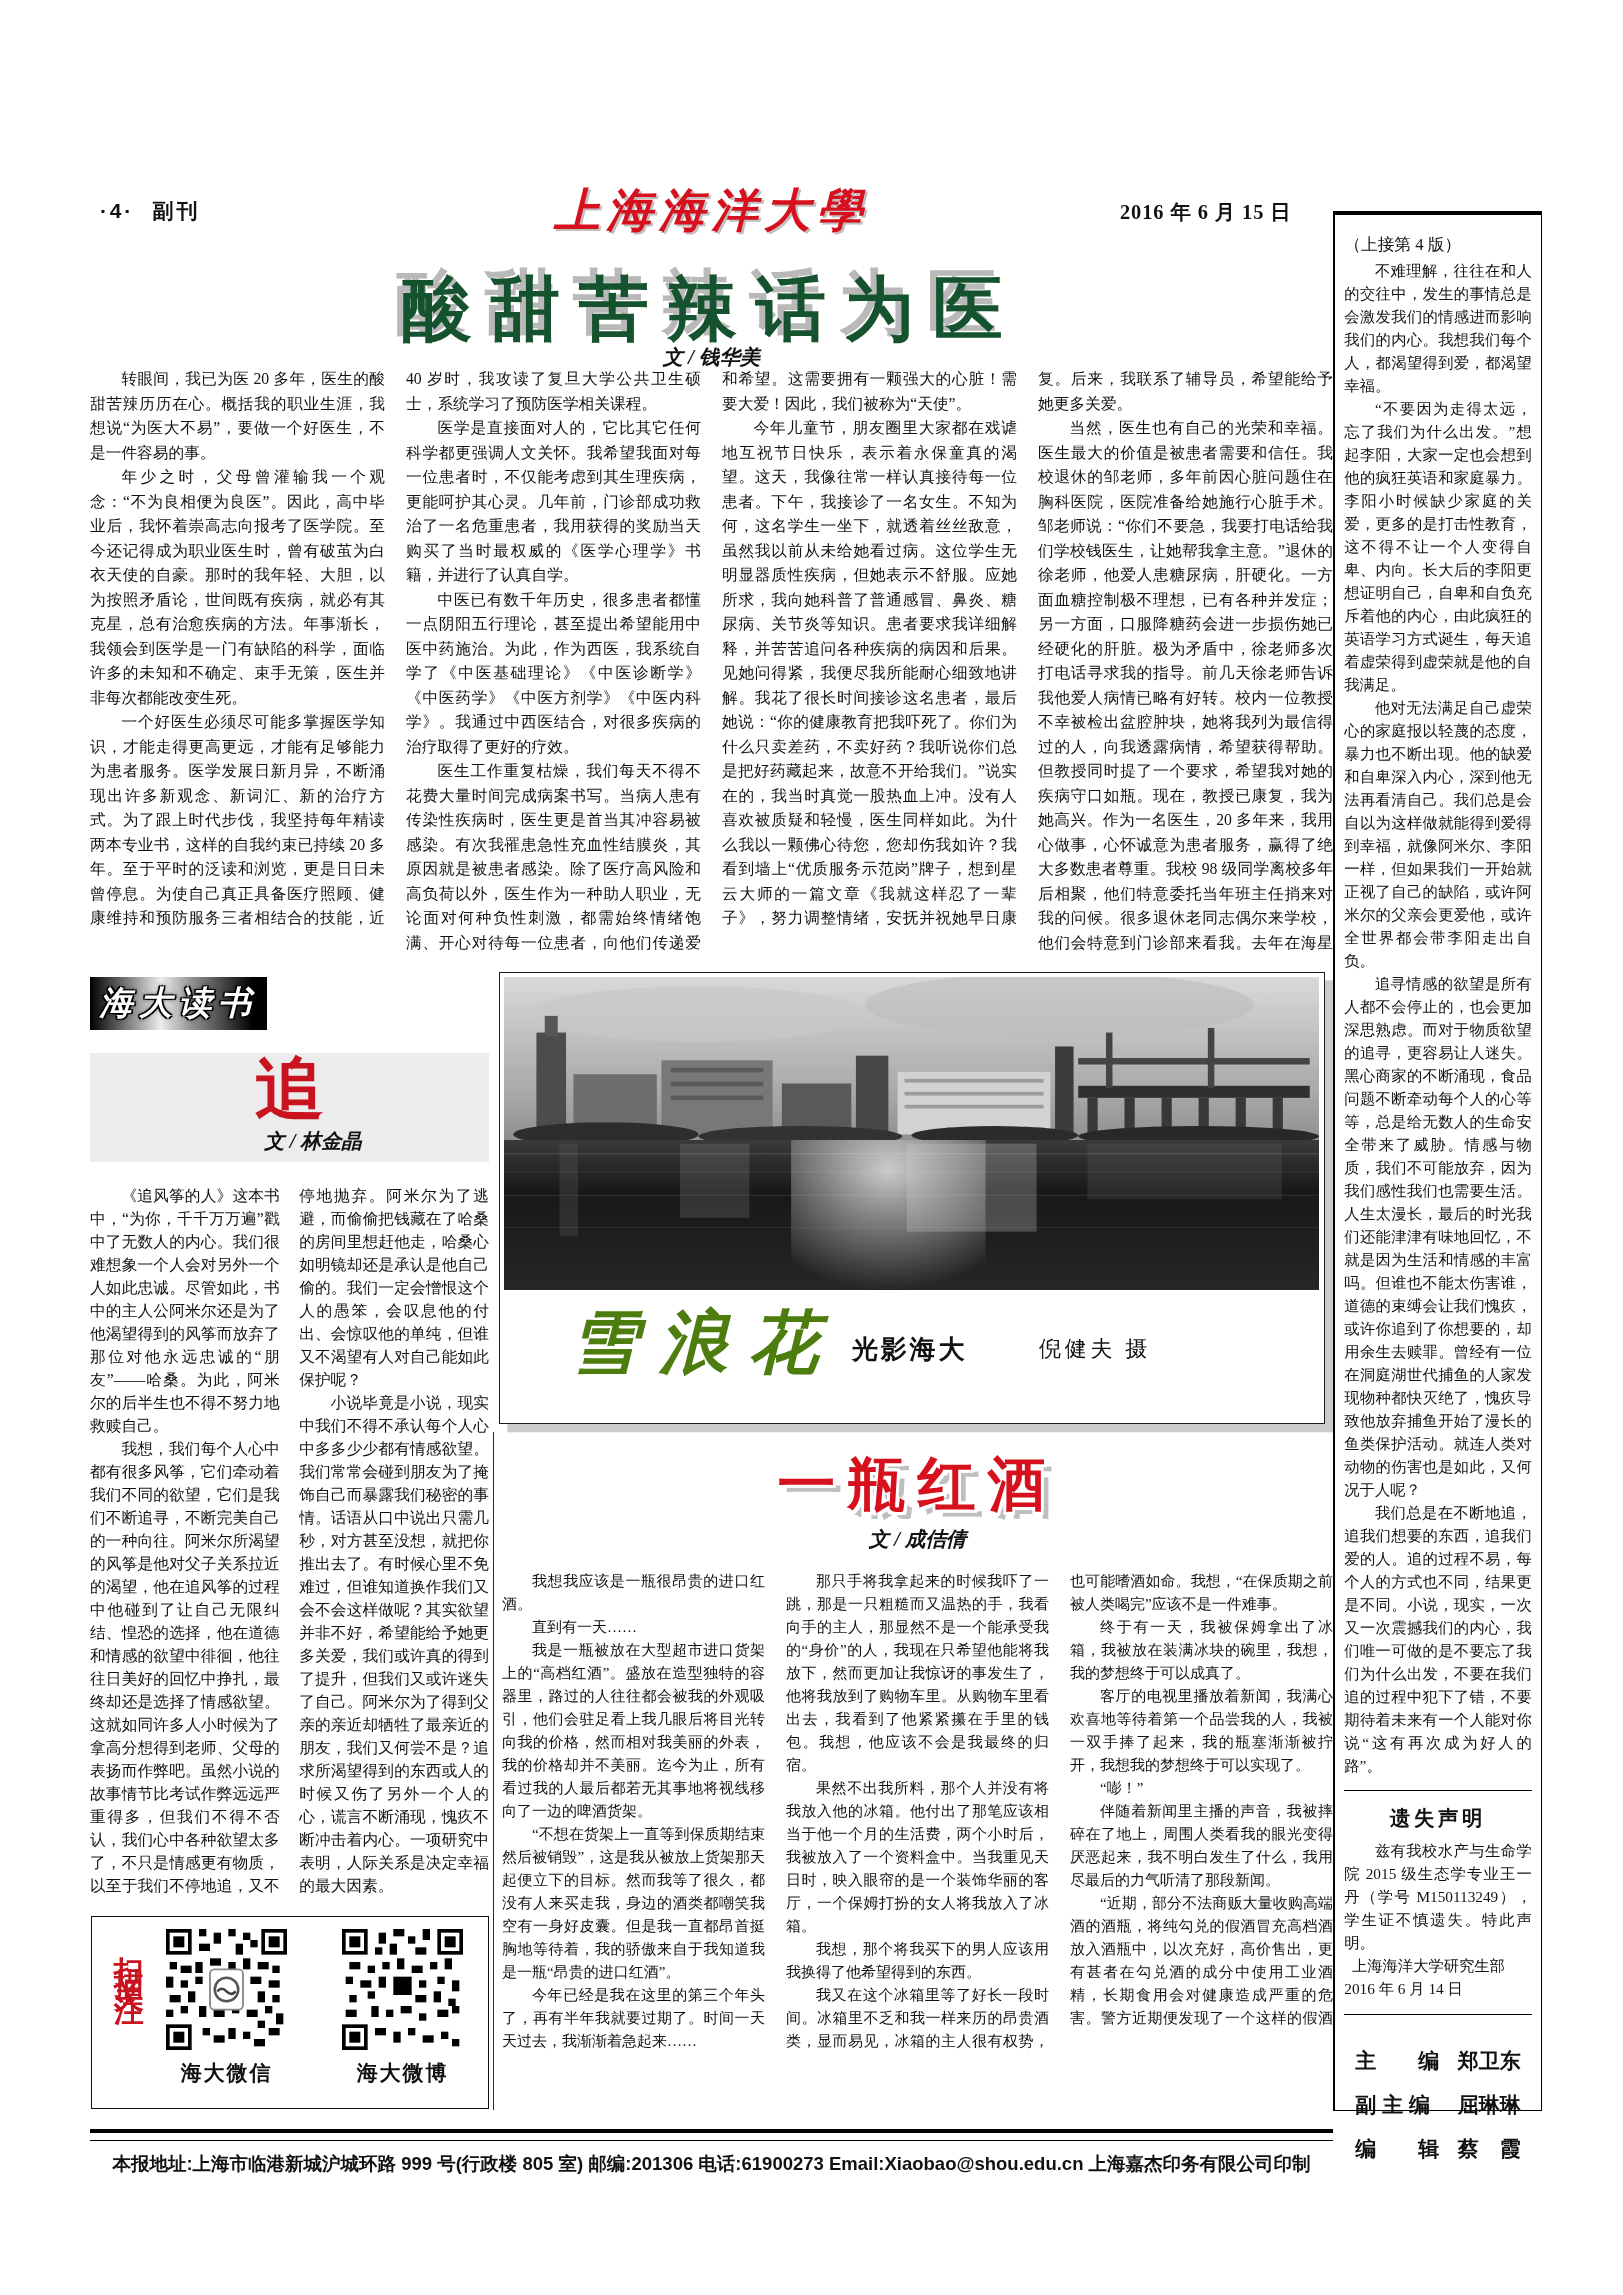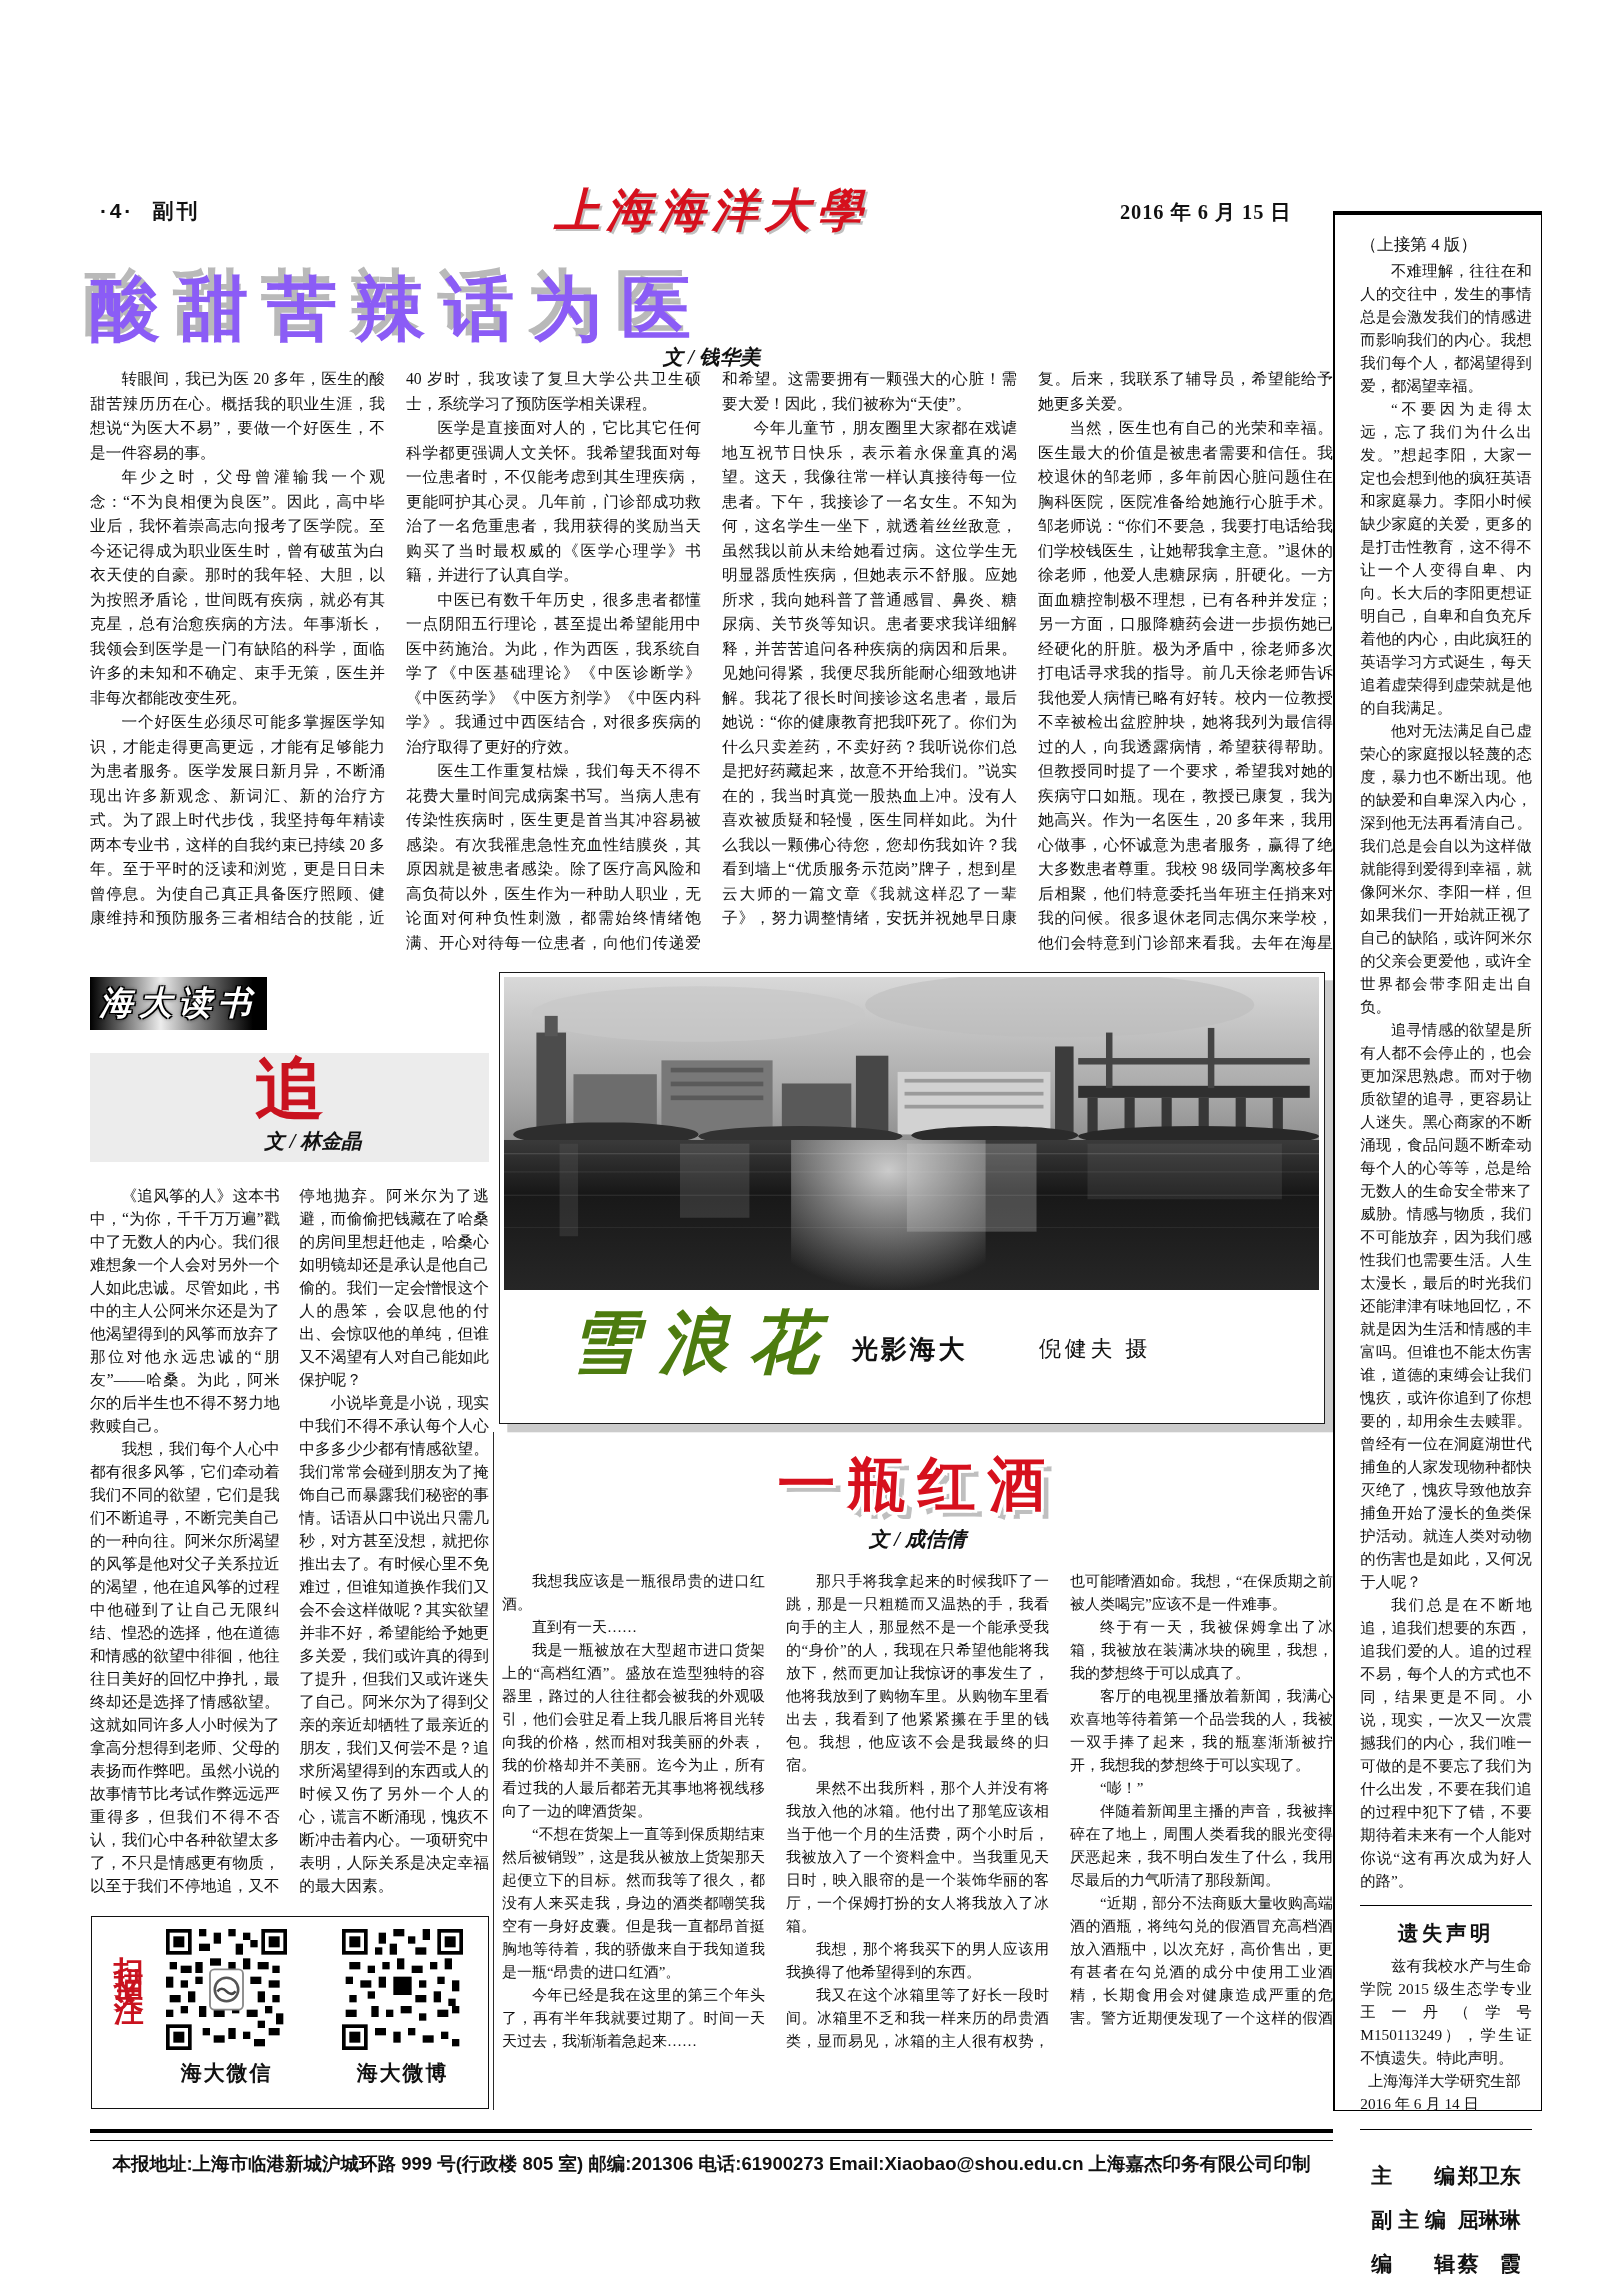--- a/index.html
+++ b/index.html
@@ -9,22 +9,22 @@
   
   .page-label{position:absolute;left:100px;top:197px;font-family:"Liberation Sans","DejaVu Sans",sans-serif;
               font-weight:bold;font-size:21px;letter-spacing:2.8px;}
   .page-label .folio{margin-right:18.5px;}
   .masthead{position:absolute;left:90px;top:180px;width:1243px;text-align:center;
             font-size:46px;font-weight:bold;font-style:italic;color:#d6101d;
             text-shadow:2.3px 2.3px 0 #c0c0c0;letter-spacing:6.5px;}
   .date-line{position:absolute;left:1120px;top:198px;font-size:20.4px;font-weight:bold;letter-spacing:0.9px;}
 
   
-  .main-title{position:absolute;left:90px;top:263px;width:1243px;text-align:left;
-              font-size:70px;font-weight:bold;color:#8b5cf6;letter-spacing:18.5px;
+  .main-title{position:absolute;left:90px;top:263px;width:1243px;text-align:center;
+              font-size:70px;font-weight:bold;color:#14532d;letter-spacing:18.5px;
               text-shadow:-6px -7px 0 #b9b9b9;white-space:nowrap;}
   .main-byline{position:absolute;left:90px;top:343px;width:1243px;text-align:center;
                font-size:20.4px;font-style:italic;font-weight:bold;}
   .main-cols{position:absolute;left:90px;top:367px;width:1243px;height:591px;
              column-count:4;column-gap:21px;font-size:15.7px;line-height:24.5px;
              text-align:justify;text-justify:inter-ideograph;overflow:hidden;}
   .main-cols p,.zhui-cols p,.wine-cols p,.cont-text p{margin:0;text-indent:2em;}
 
   
   .read-banner{position:absolute;left:90px;top:977px;width:177px;height:53px;
@@ -68,21 +68,21 @@
               font-size:30px;font-weight:bold;color:#c9131f;letter-spacing:12px;
               font-family:"Liberation Sans","DejaVu Sans",sans-serif;}
   .qr{position:absolute;top:12px;width:121px;height:121px;}
   .qr.left{left:74px;} .qr.right{left:250px;}
   .qr-label{position:absolute;top:142px;width:121px;text-align:center;font-size:21px;font-weight:bold;
             font-family:"Liberation Sans","DejaVu Sans",sans-serif;letter-spacing:1.9px;}
   .qr-label.left{left:74px;} .qr-label.right{left:250px;}
 
   
   .cont-box{position:absolute;left:1333px;top:211px;width:209px;height:1900px;background:#fff;
-            border:1.4px solid #000;border-top:4.2px solid #000;border-left:2.3px solid #000;box-sizing:border-box;padding-left:16px;}
+            border:1.4px solid #000;border-top:4.2px solid #000;border-left:2.3px solid #000;box-sizing:border-box;}
   .cont-inner{padding:17.6px 9.3px 0 9.3px;}
   .cont-lead{font-size:16.7px;margin:0 0 3.7px 0;}
   .cont-text{font-size:15.3px;line-height:23px;text-align:justify;text-justify:inter-ideograph;}
   .rule{border-top:1.4px solid #000;margin:13px 0;}
   .lost-title{text-align:center;font-size:20.4px;font-weight:bold;margin:4.6px 0 6.5px 0;
               font-family:"Liberation Sans","DejaVu Sans",sans-serif;letter-spacing:3.7px;}
   .lost-body{font-size:15.3px;line-height:23px;text-align:justify;text-indent:2em;margin:0;}
   .lost-sig{font-size:15.3px;line-height:23px;text-indent:0.5em;margin:0;}
   .lost-date{font-size:15.3px;line-height:23px;text-align:left;margin:0 0 14px 0;}
   .staff{padding:2.8px 11px 0 11px;}

